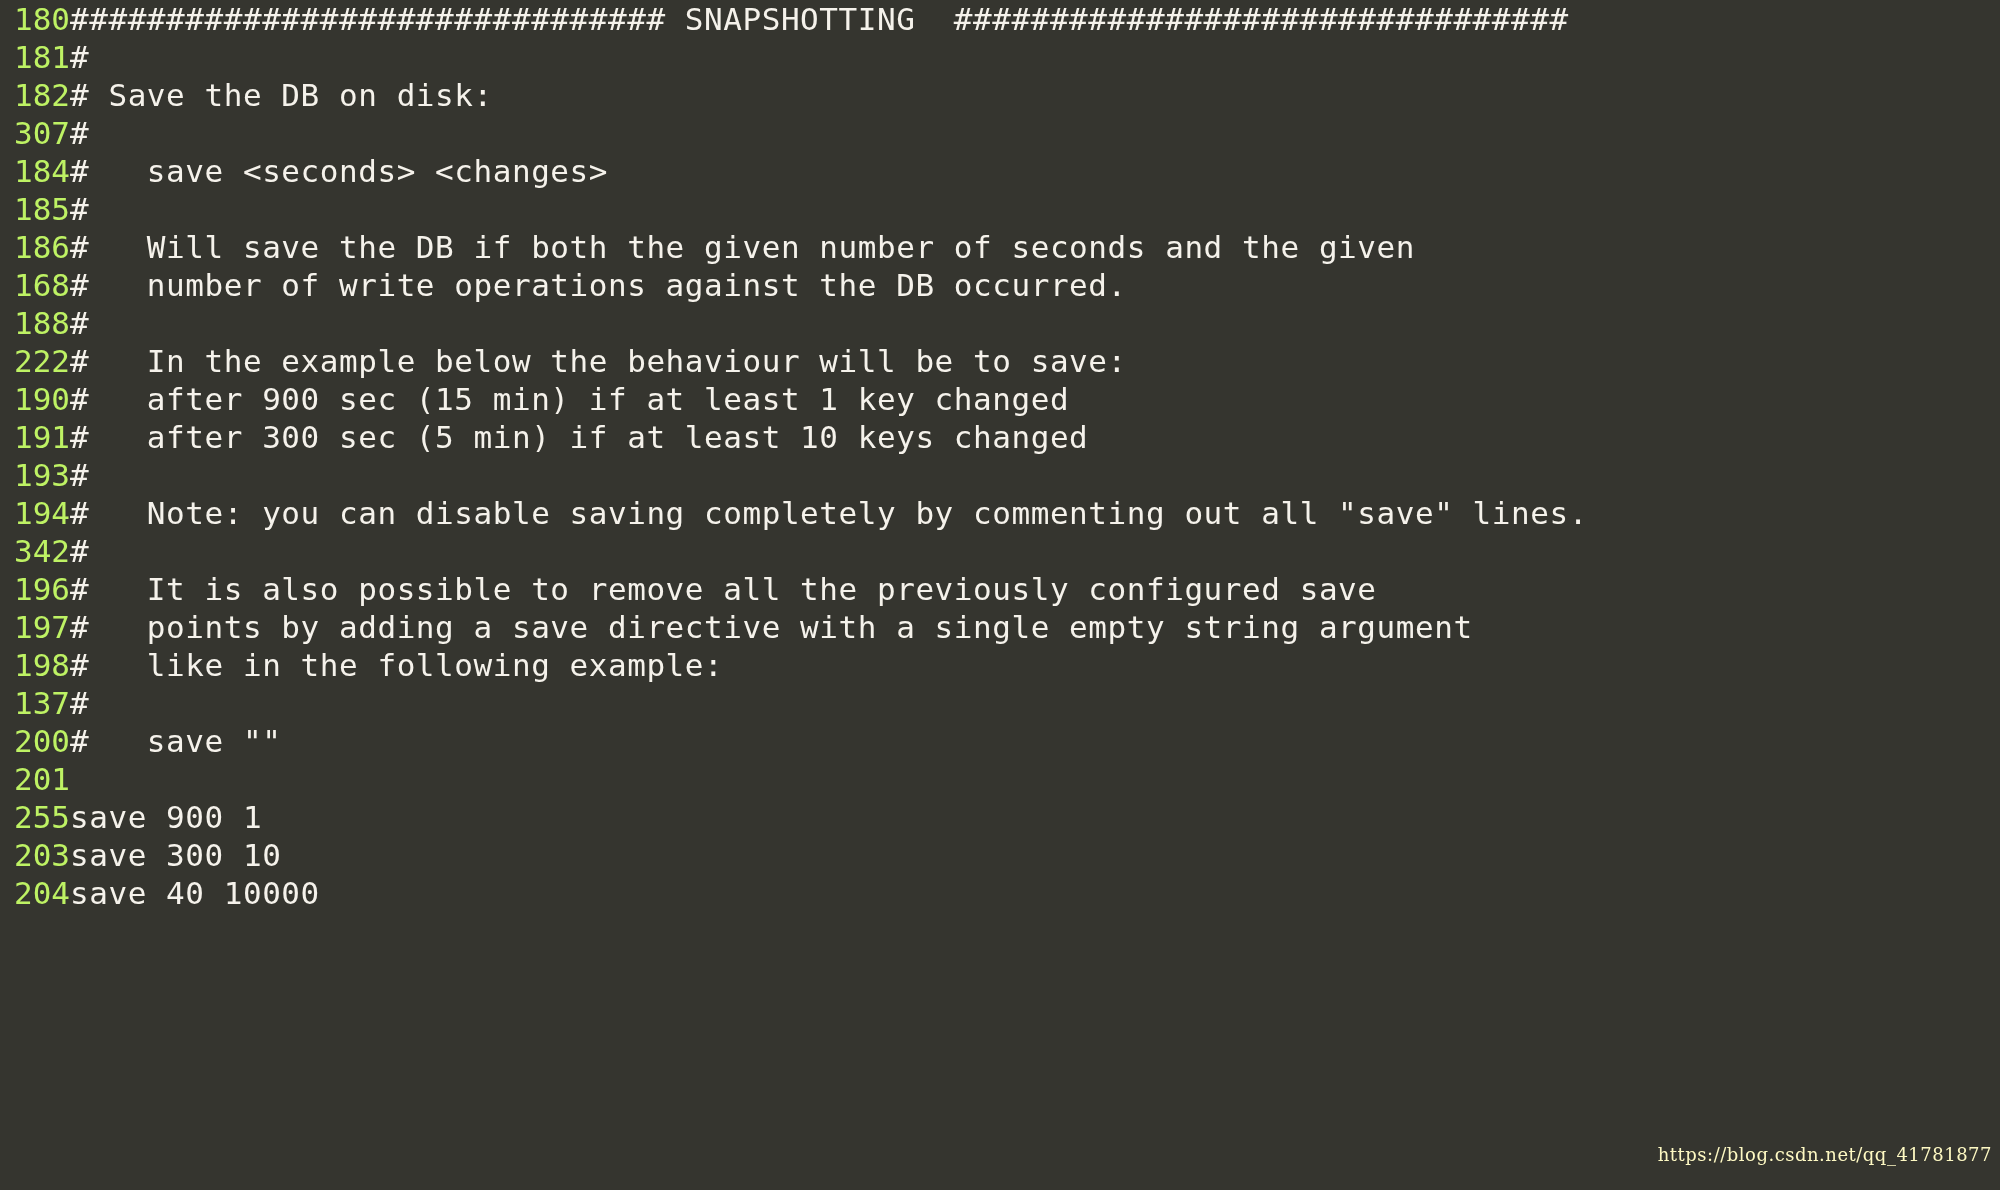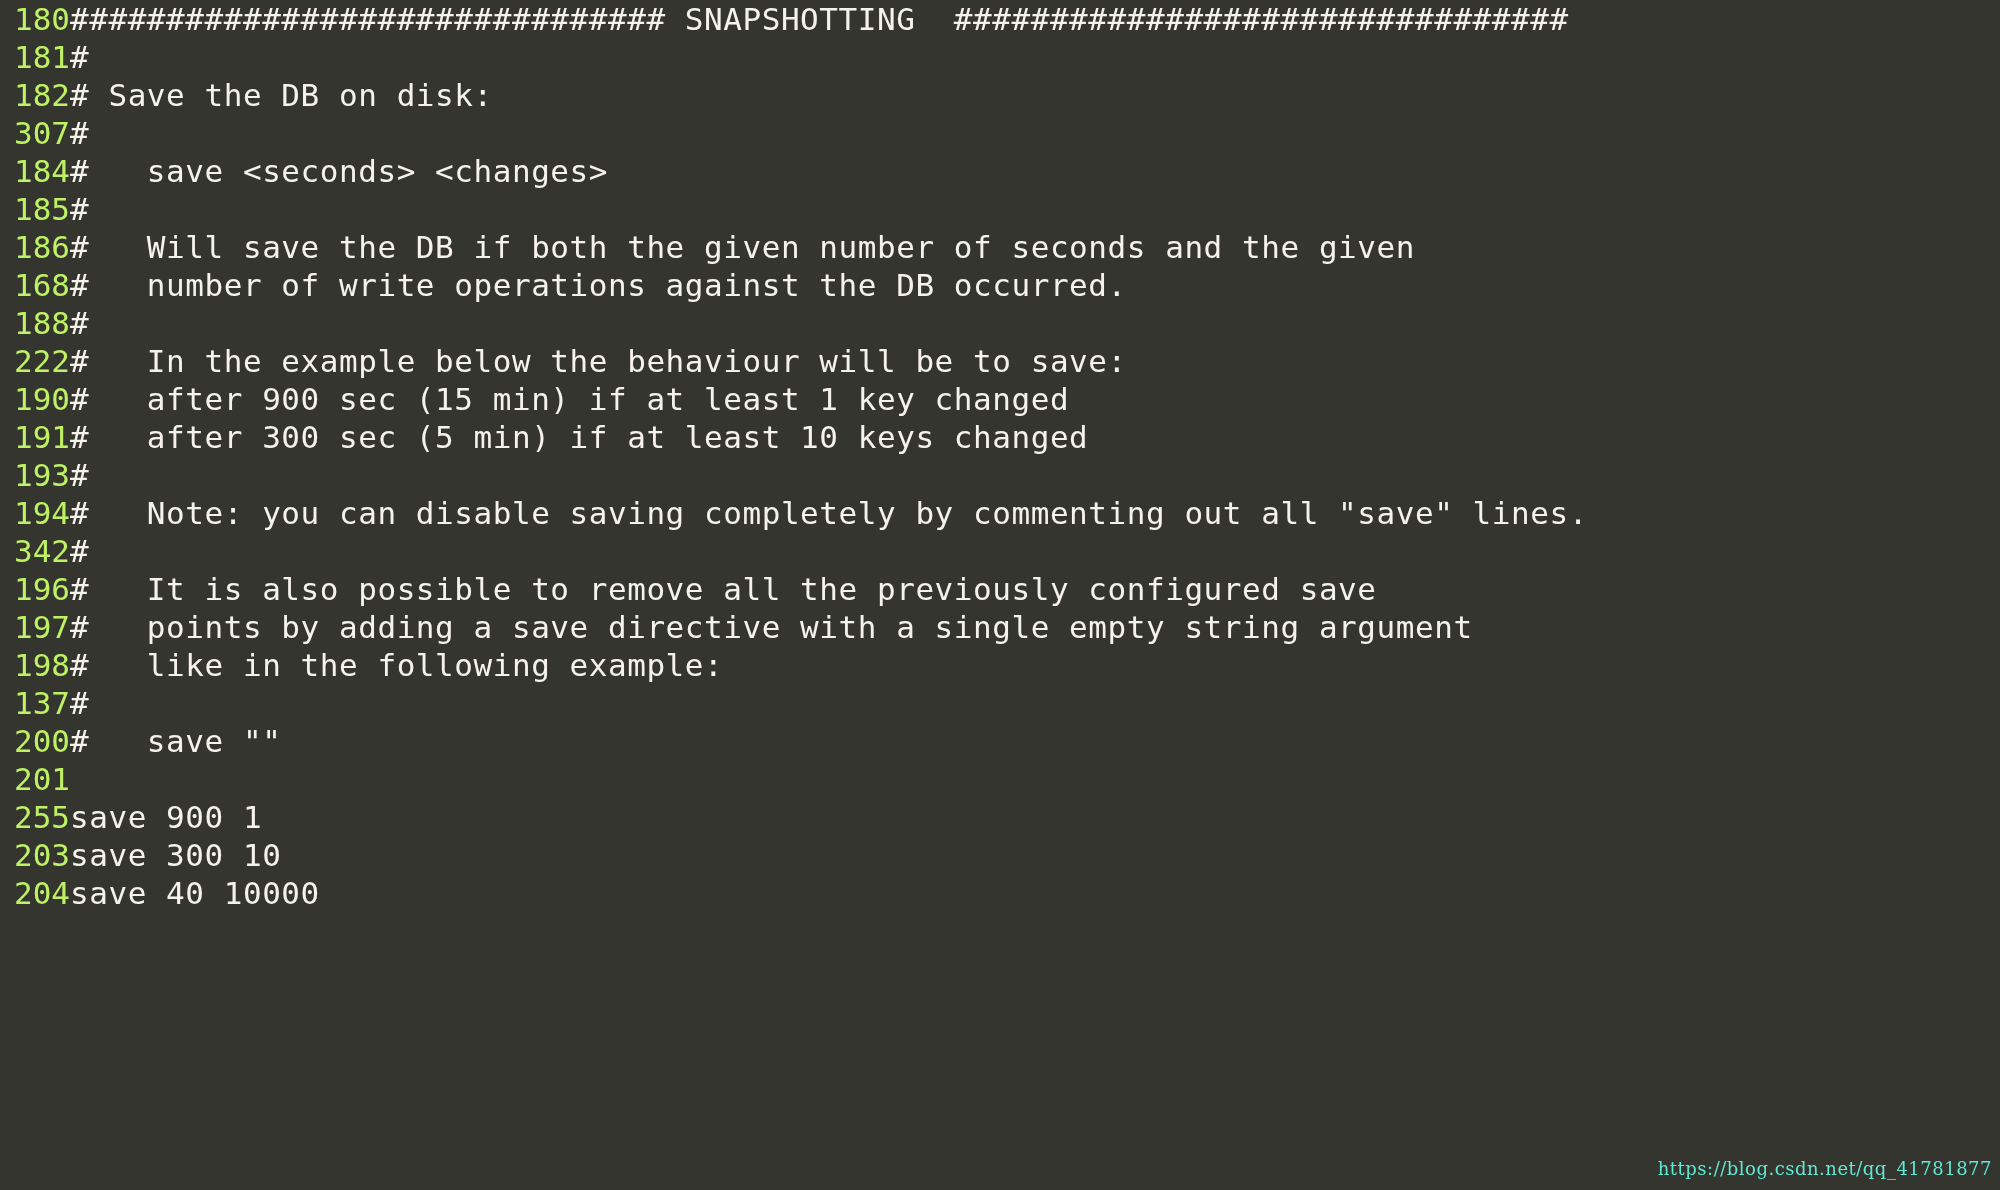--- a/index.html
+++ b/index.html
@@ -44,22 +44,22 @@
     color: #f5f2eb;
     white-space: pre;
     font-family: "DejaVu Sans Mono", "Liberation Mono", monospace;
     font-size: 31px;
     letter-spacing: 0.55px;
     overflow: hidden;
   }
   #watermark {
     position: absolute;
     right: 8px;
-    bottom: 2px;
-    color: #5eead4;
+    bottom: 16px;
+    color: #fef9c3;
     font-family: "DejaVu Serif", "Liberation Serif", serif;
     font-size: 18px;
     letter-spacing: 0.5px;
     white-space: pre;
     pointer-events: none;
   }
 </style>
 </head>
 <body>
 

